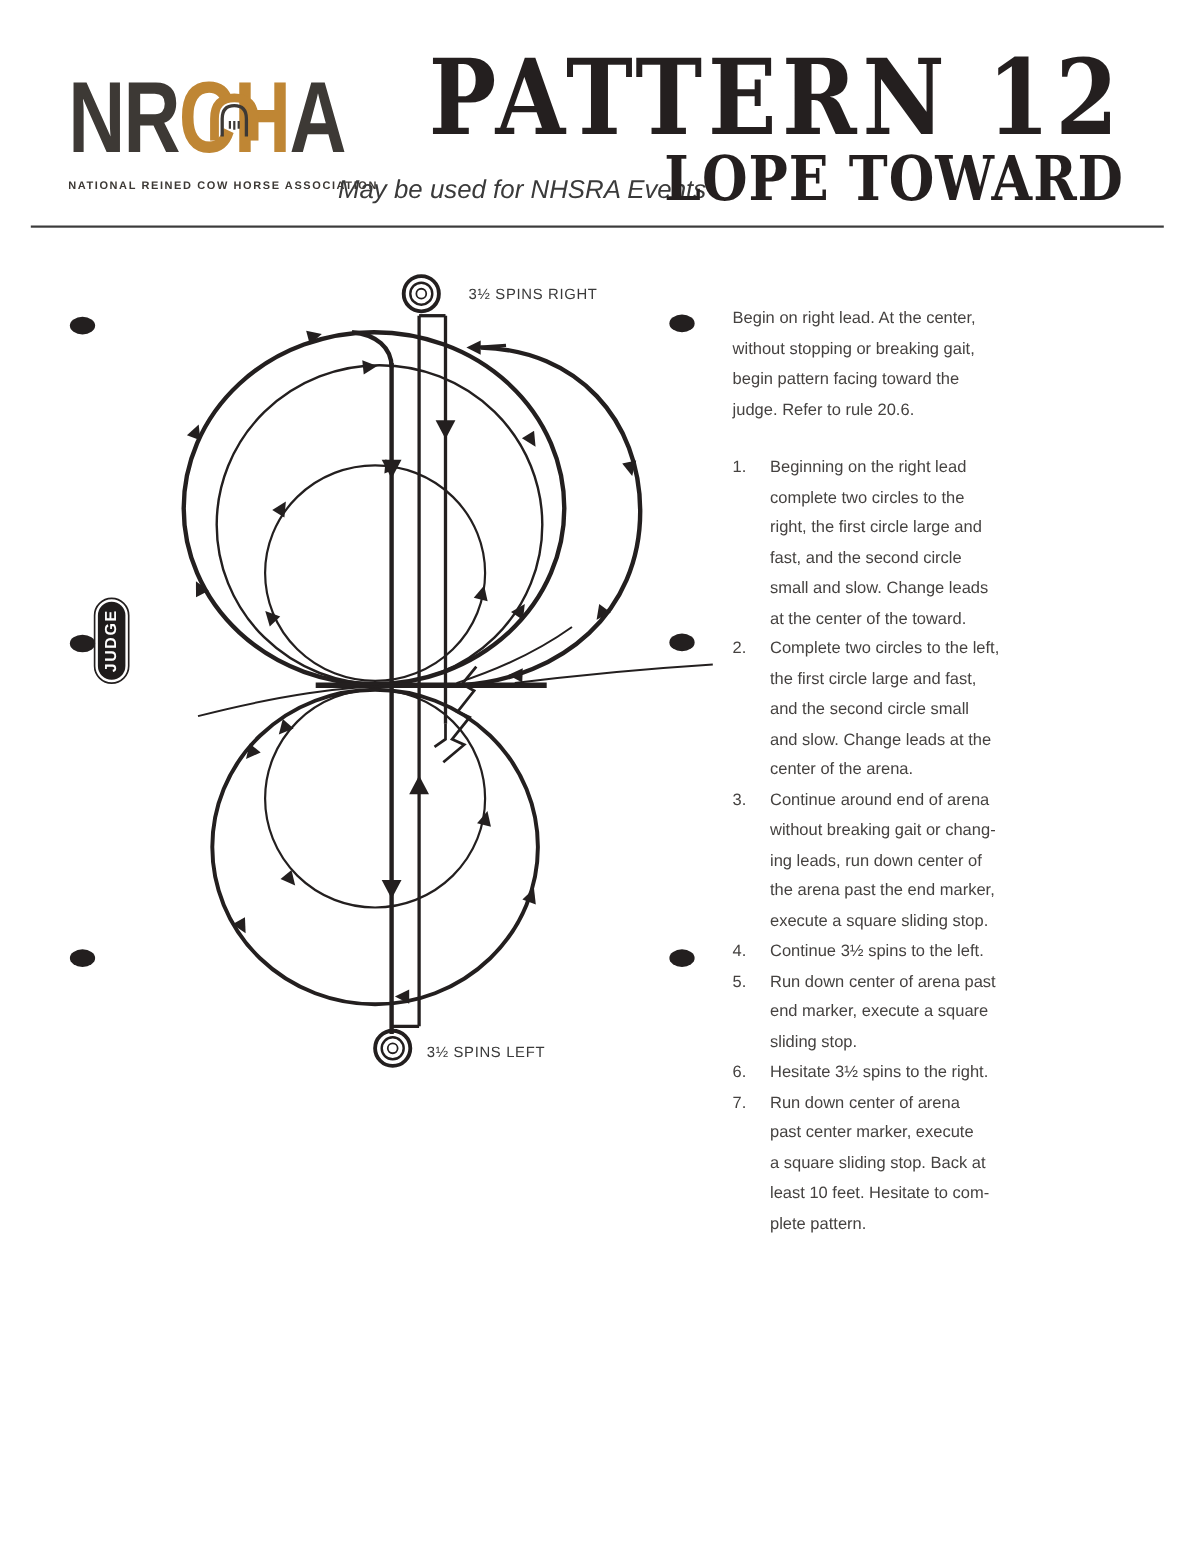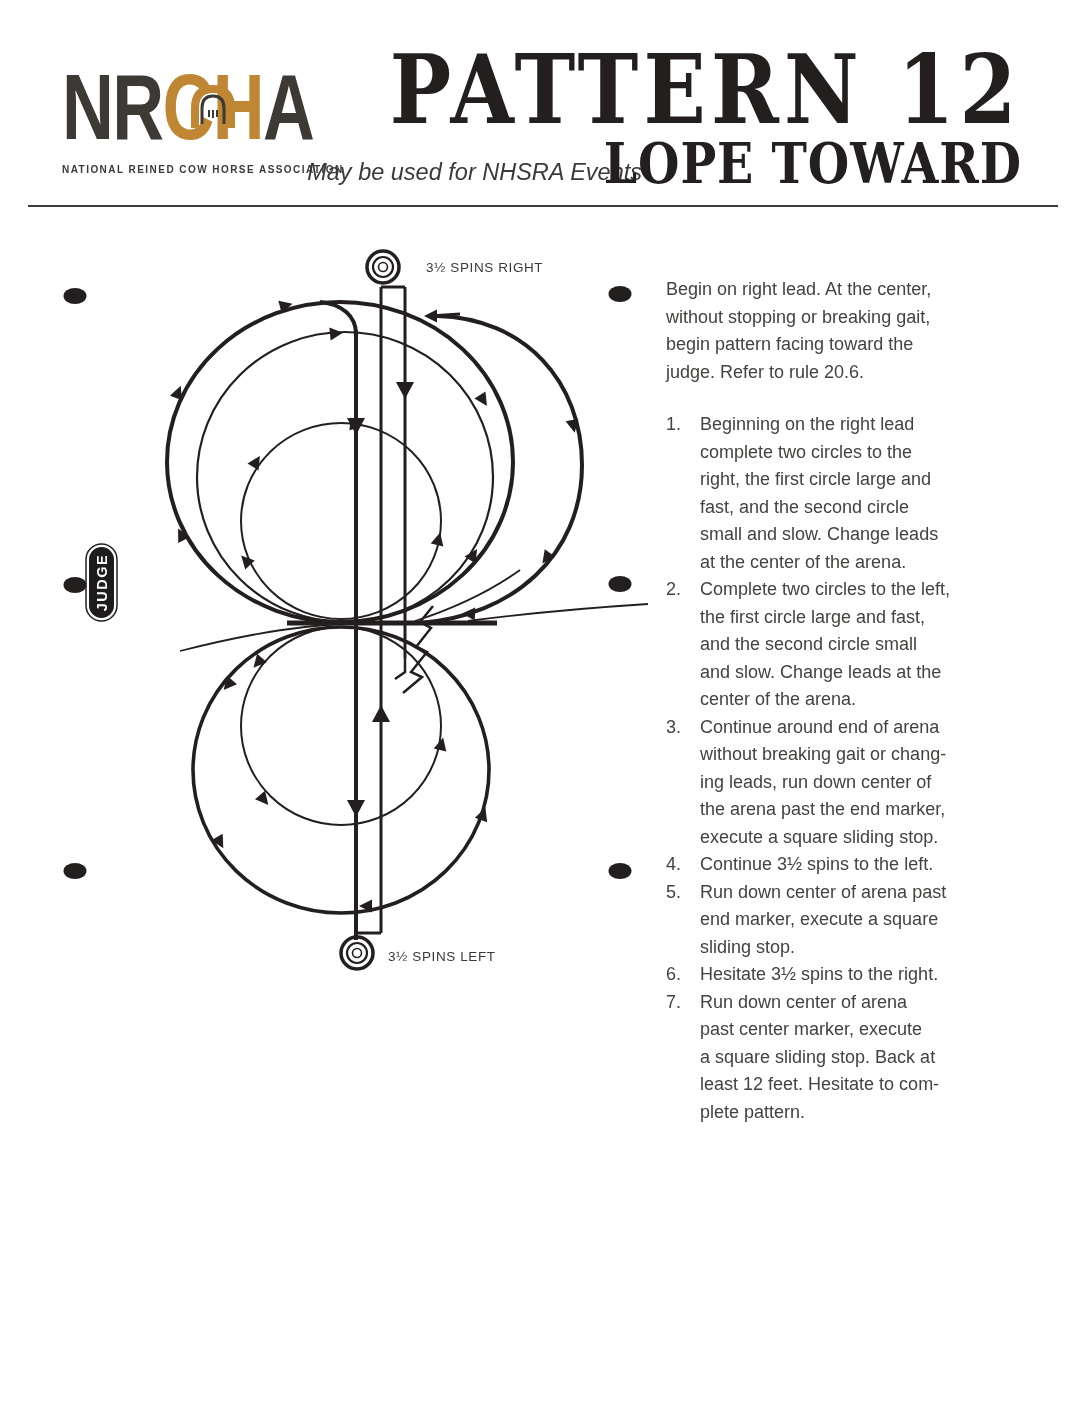--- a/index.html
+++ b/index.html
@@ -42,21 +42,21 @@
   .w25{stroke-width:2.5;} .w22{stroke-width:2.2;} .w2{stroke-width:2;} .w18{stroke-width:1.8;}
   .arrow{fill:var(--ink);stroke:none;}
   .dot{fill:var(--ink);}
   .diagram-label{font-family:"Liberation Sans",sans-serif;font-size:13.5px;
     letter-spacing:.6px;fill:#3a3a3a;}
   .judge-text{font-family:"Liberation Sans",sans-serif;font-size:14.5px;font-weight:bold;
     letter-spacing:1.5px;fill:#ffffff;}
 
   
   .instructions{position:absolute;left:666px;top:276px;width:362px;
-    font-size:18px;line-height:27.5px;color:var(--text_gray);}
+    font-size:15px;line-height:27.5px;color:var(--text_gray);}
   .intro{white-space:pre-line;margin-bottom:25px;}
   .item{display:grid;grid-template-columns:34px 1fr;}
   .item-num{}
   .item-text{white-space:pre-line;}
 </style>
 </head>
 <body>
 
 <div class="sheet">
 
@@ -229,21 +229,21 @@
 begin pattern facing toward the
 judge. Refer to rule 20.6.</p>
     <div>
       <div class="item">
         <span class="item-num">1.</span>
         <span class="item-text">Beginning on the right lead
 complete two circles to the
 right, the first circle large and
 fast, and the second circle
 small and slow. Change leads
-at the center of the arena.</span>
+at the center of the toward.</span>
       </div>
       <div class="item">
         <span class="item-num">2.</span>
         <span class="item-text">Complete two circles to the left,
 the first circle large and fast,
 and the second circle small
 and slow. Change leads at the
 center of the arena.</span>
       </div>
       <div class="item">
@@ -266,19 +266,19 @@
       </div>
       <div class="item">
         <span class="item-num">6.</span>
         <span class="item-text">Hesitate 3½ spins to the right.</span>
       </div>
       <div class="item">
         <span class="item-num">7.</span>
         <span class="item-text">Run down center of arena
 past center marker, execute
 a square sliding stop. Back at
-least 12 feet. Hesitate to com-
+least 10 feet. Hesitate to com-
 plete pattern.</span>
       </div>
     </div>
   </div>
 
 </div>
 
 </body></html>

